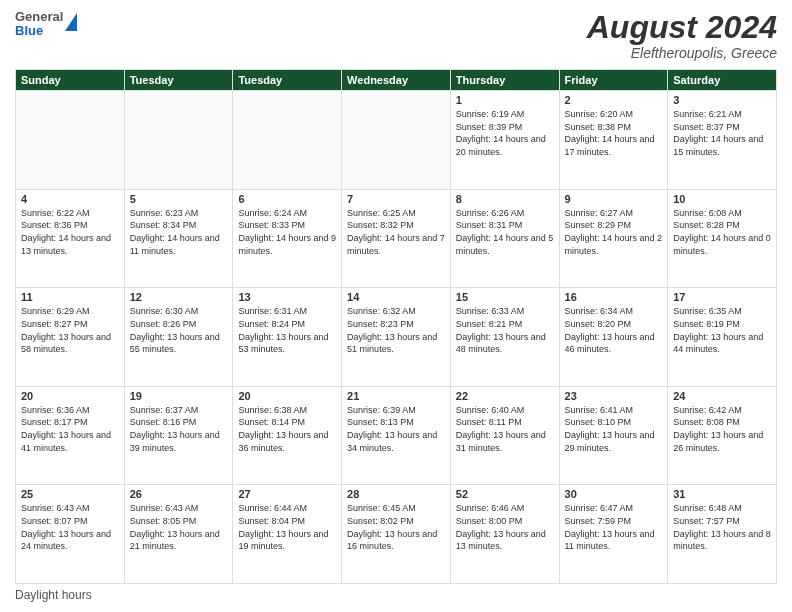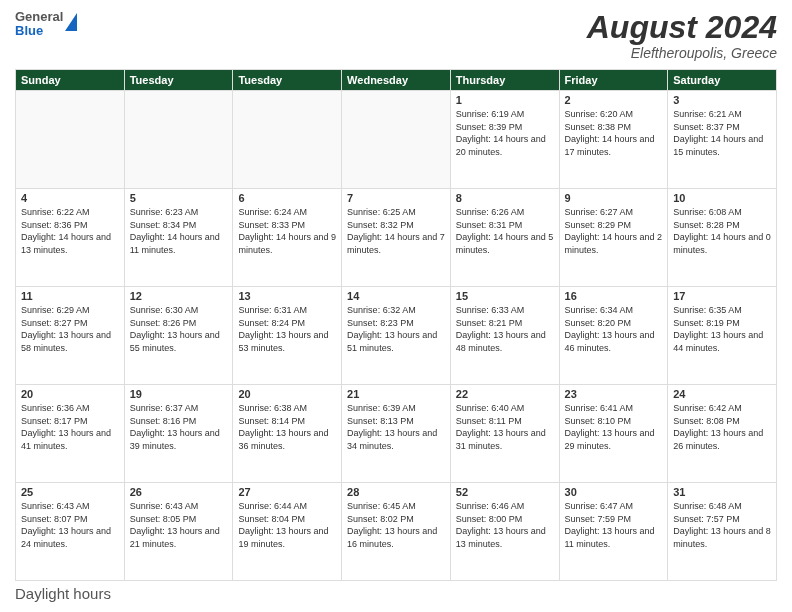--- a/index.html
+++ b/index.html
@@ -93,21 +93,21 @@
       margin-bottom: 2px;
       display: block;
     }
     .cell-info {
       font-size: 9px;
       line-height: 1.4;
       color: #333;
     }
     .footer {
       margin-top: 4px;
-      font-size: 15px;
+      font-size: 12px;
       color: #555;
     }
   </style>
 </head>
 <body>
 
 <div class="page">
   <div class="header">
     <div class="logo">
       <div class="logo-text">

